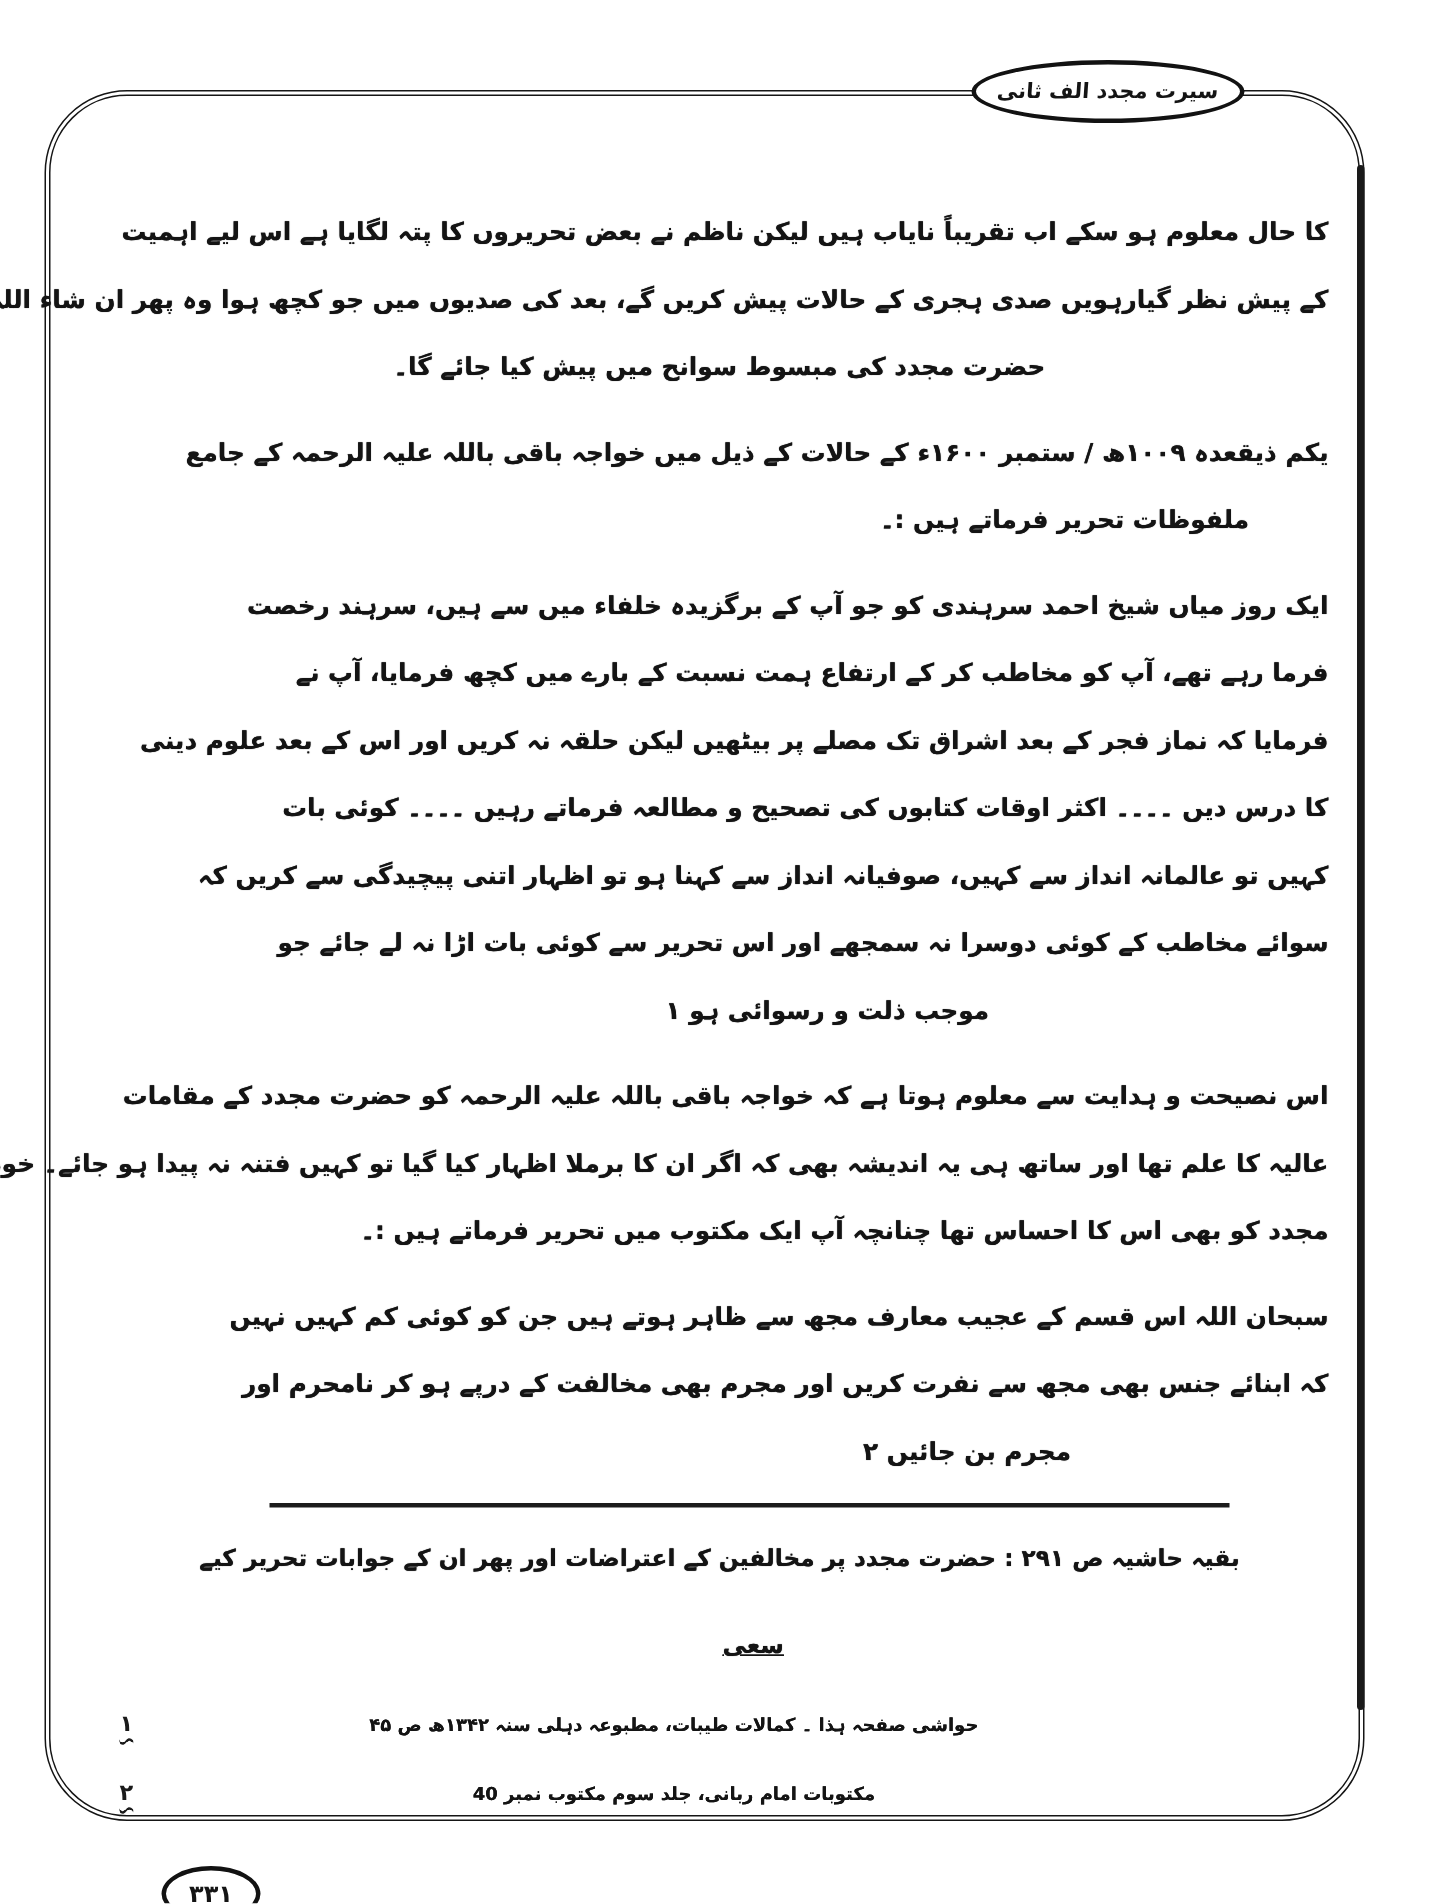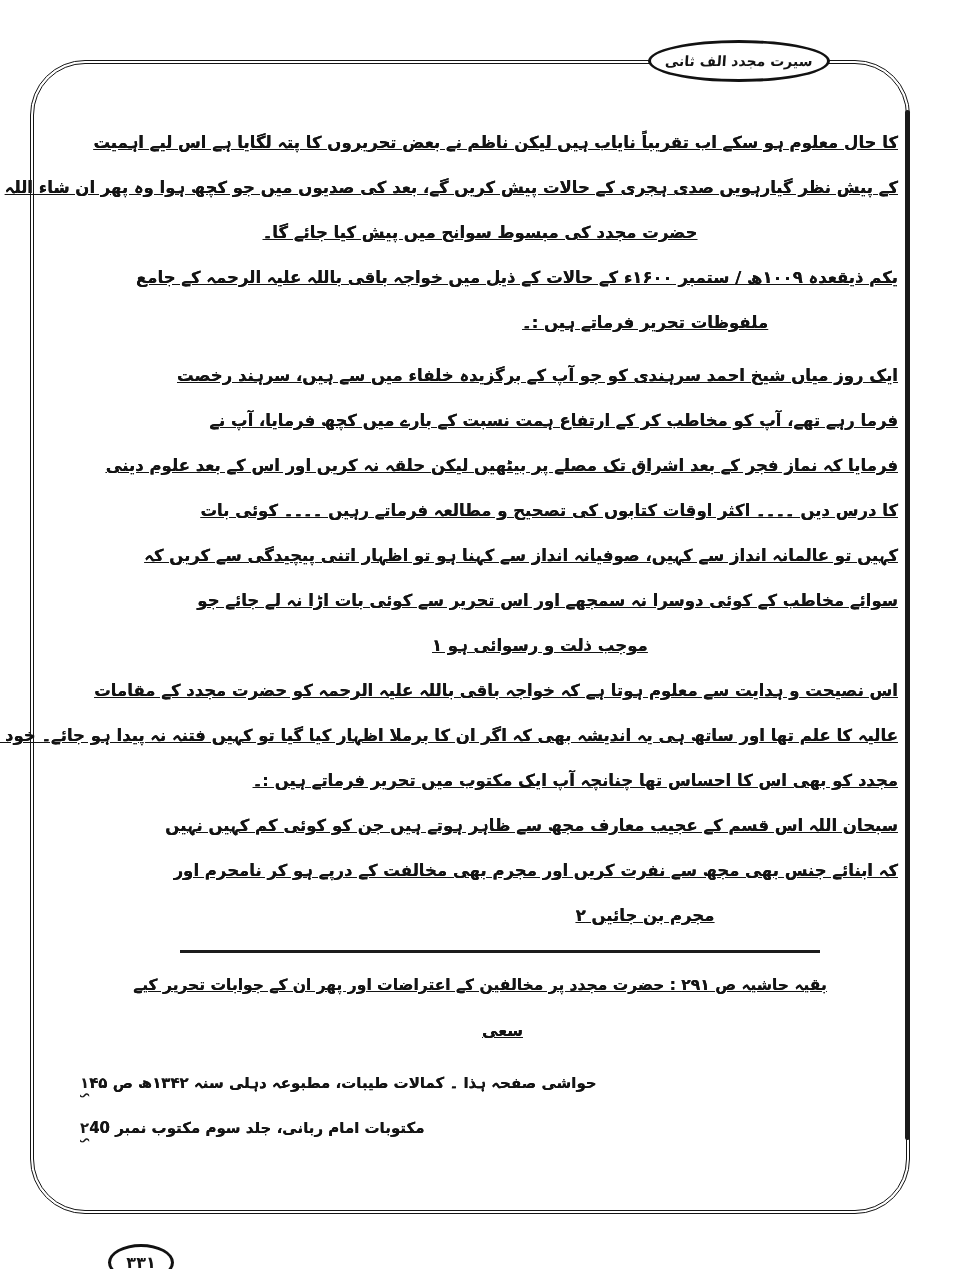--- a/index.html
+++ b/index.html
@@ -20,48 +20,48 @@
     position:absolute;background:#ffffff;border:3px solid #121212;border-radius:50%;
     display:flex;align-items:center;justify-content:center;z-index:3;box-sizing:border-box;
   }
   .cartouche-title{left:648px;top:40px;width:182px;height:42px;}
   .cartouche-title .t{font-size:14px;font-weight:bold;white-space:nowrap;transform:skewX(-4deg);}
   .cartouche-page{left:108px;top:1244px;width:66px;height:37px;}
   .cartouche-page .t{font-size:16px;font-weight:bold;letter-spacing:1px;}
   .content{
     position:absolute;left:62px;top:120px;width:836px;direction:rtl;z-index:2;
   }
-  .para{margin:0;text-decoration:underline;}
+  .para{margin:12px;}
   .tline{
     font-size:16.5px;font-weight:bold;line-height:45px;text-align:right;
     white-space:nowrap;text-shadow:0 0 .5px #141414;
   }
   
   .p-p1 .tline:nth-child(3){text-align:center;}
-  .p-p2 .tline:nth-child(2){text-align:left;padding-left:460px;}
+  .p-p2 .tline:nth-child(2){text-align:center;padding-left:460px;}
   .p-q1{margin-top:8px;}
   .p-q1 .tline:nth-child(7){text-align:left;padding-left:370px;}
   .p-q2 .tline:nth-child(3){text-align:center;padding-left:330px;}
   .fn-sep{
     height:0;border-top:3px solid #1c1c1c;margin:12px 78px 10px 118px;
   }
   .p-cont .tline:nth-child(1){font-size:15.5px;text-align:center;}
   .catchword{
     font-size:16px;font-weight:bold;line-height:45px;text-align:left;padding-left:420px;
     text-shadow:0 0 .5px #141414;
     text-decoration:underline;
   }
   .footnotes{margin-top:8px;margin-left:0;margin-right:78px;}
   .fn-row{display:flex;direction:ltr;align-items:baseline;width:740px;}
   .fn-marker{
     flex:0 0 auto;font-size:15px;font-weight:bold;line-height:45px;
     text-decoration:underline wavy;text-underline-offset:4px;color:#1a1a1a;
   }
   .fn-text{
-    flex:1 1 auto;direction:rtl;text-align:left;font-size:15px;font-weight:bold;
+    flex:1 1 auto;direction:rtl;text-align:center;font-size:12px;font-weight:bold;
     line-height:45px;white-space:nowrap;padding-right:10px;text-shadow:0 0 .4px #141414;
   }
 </style>
 </head>
 <body>
 
 <div class="page">
 
   <div class="frame"></div>
   <div class="frame-heavy-right"></div>

